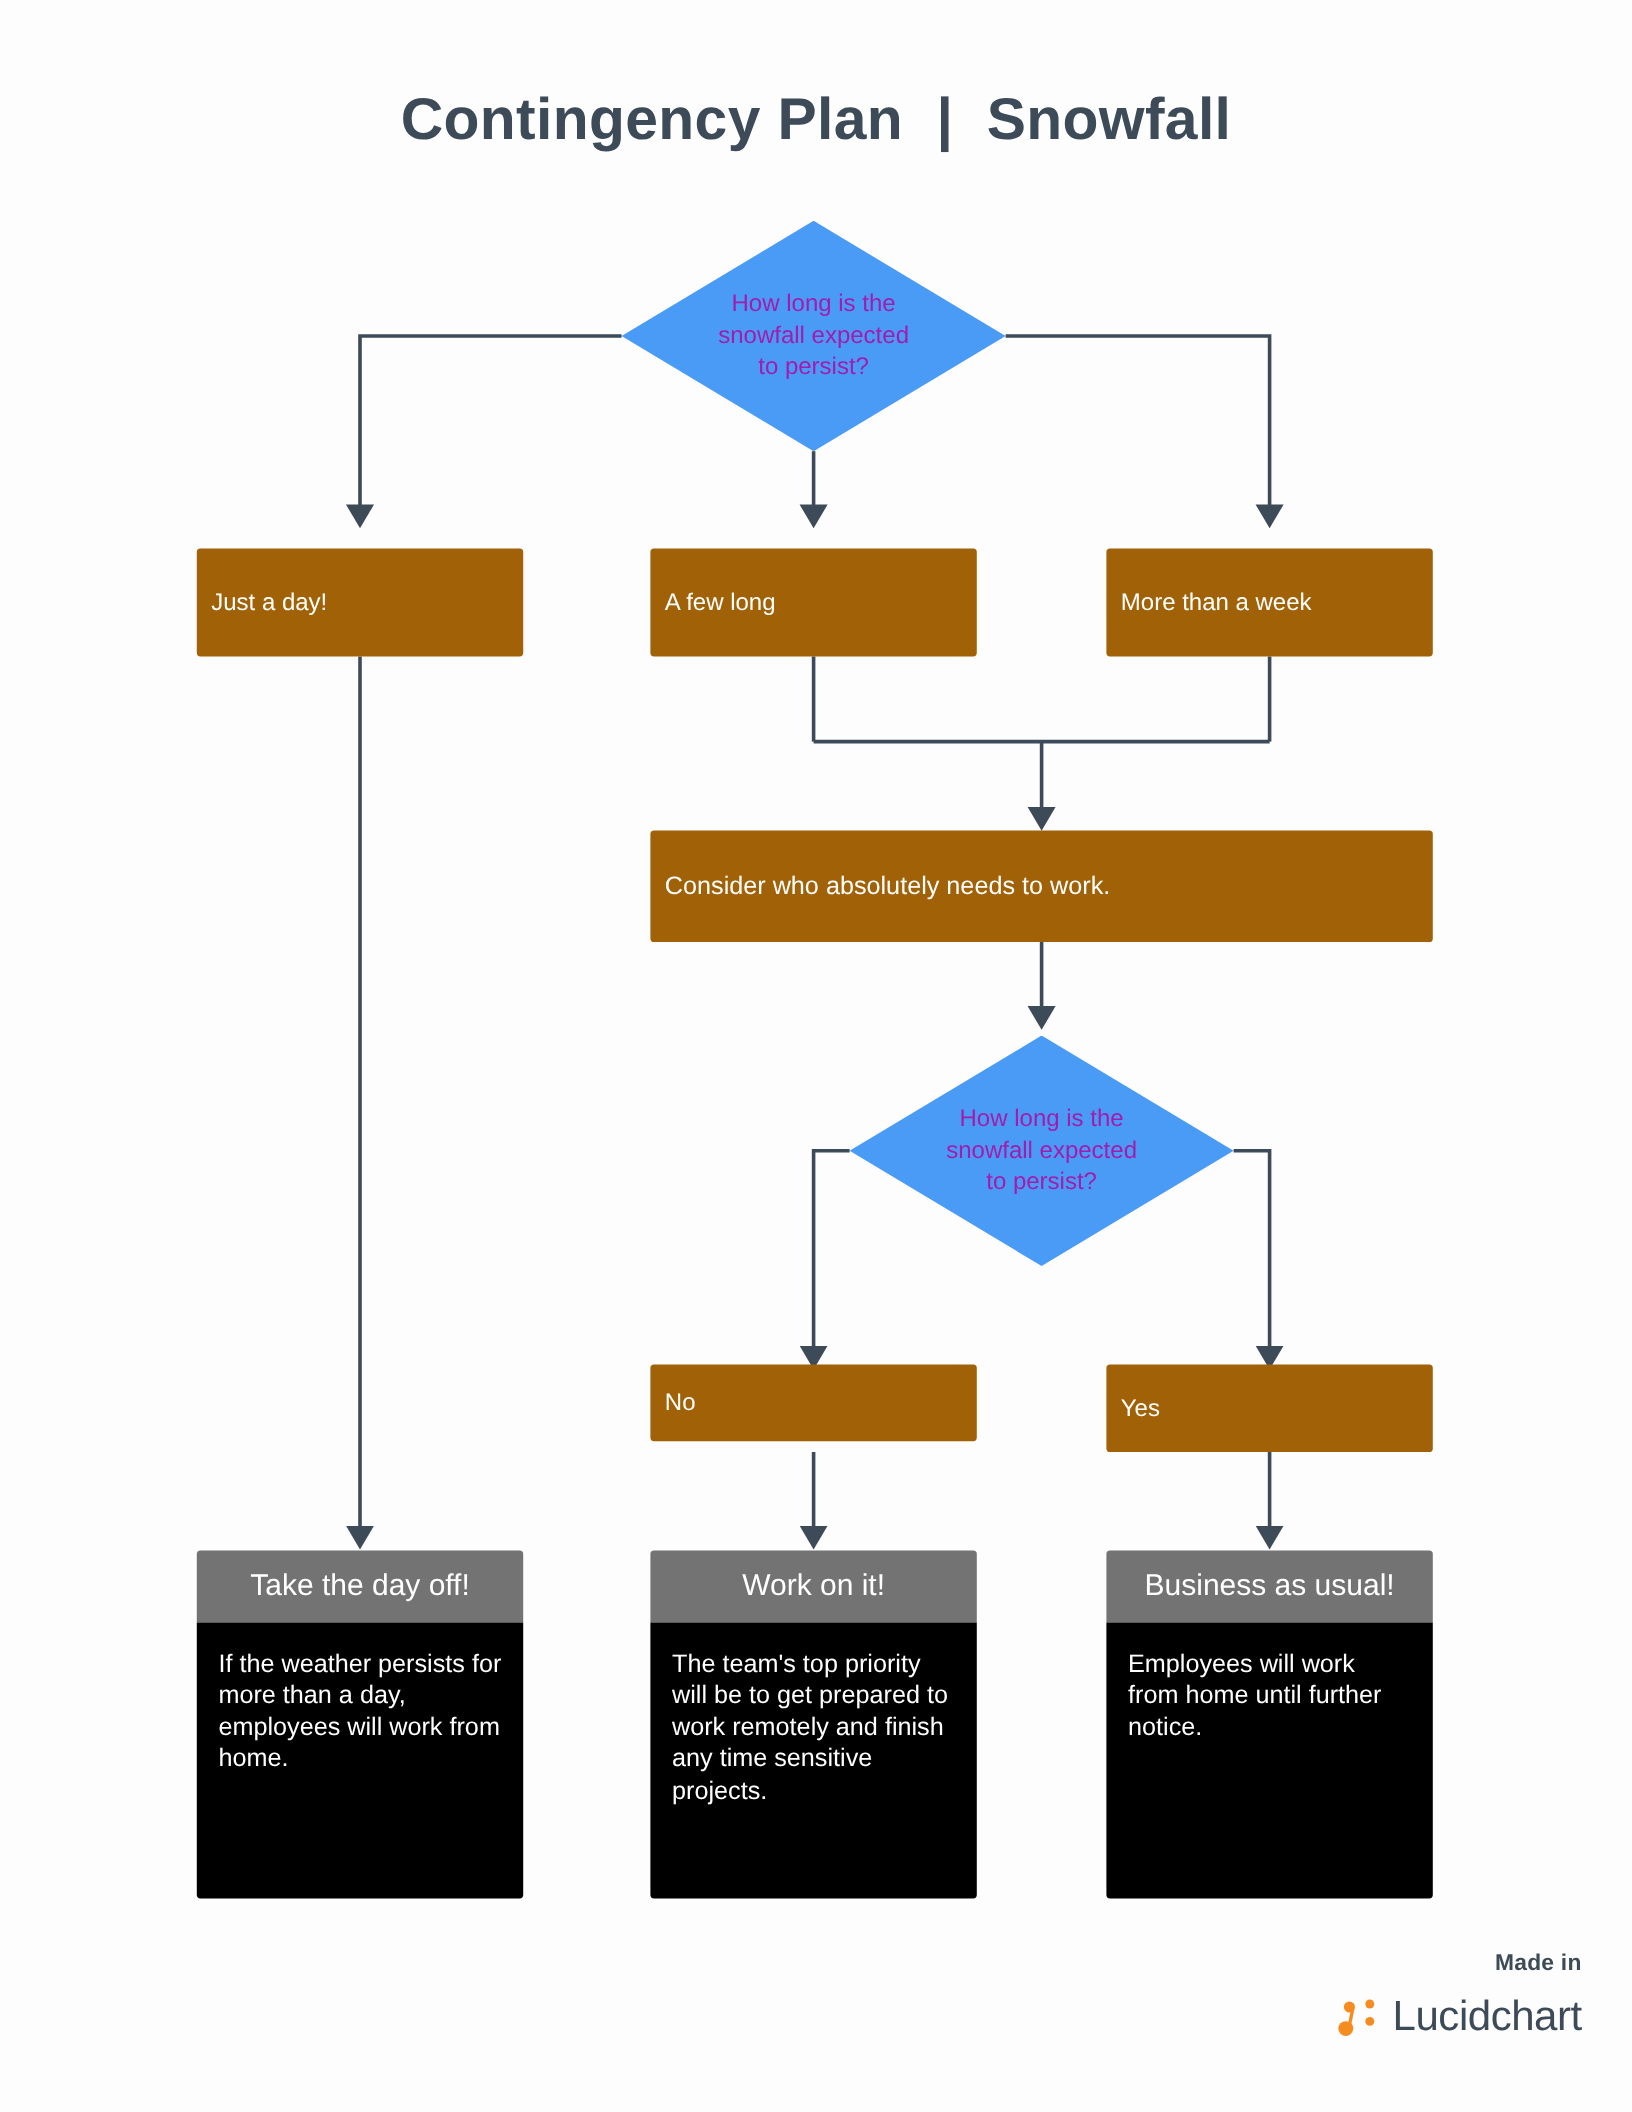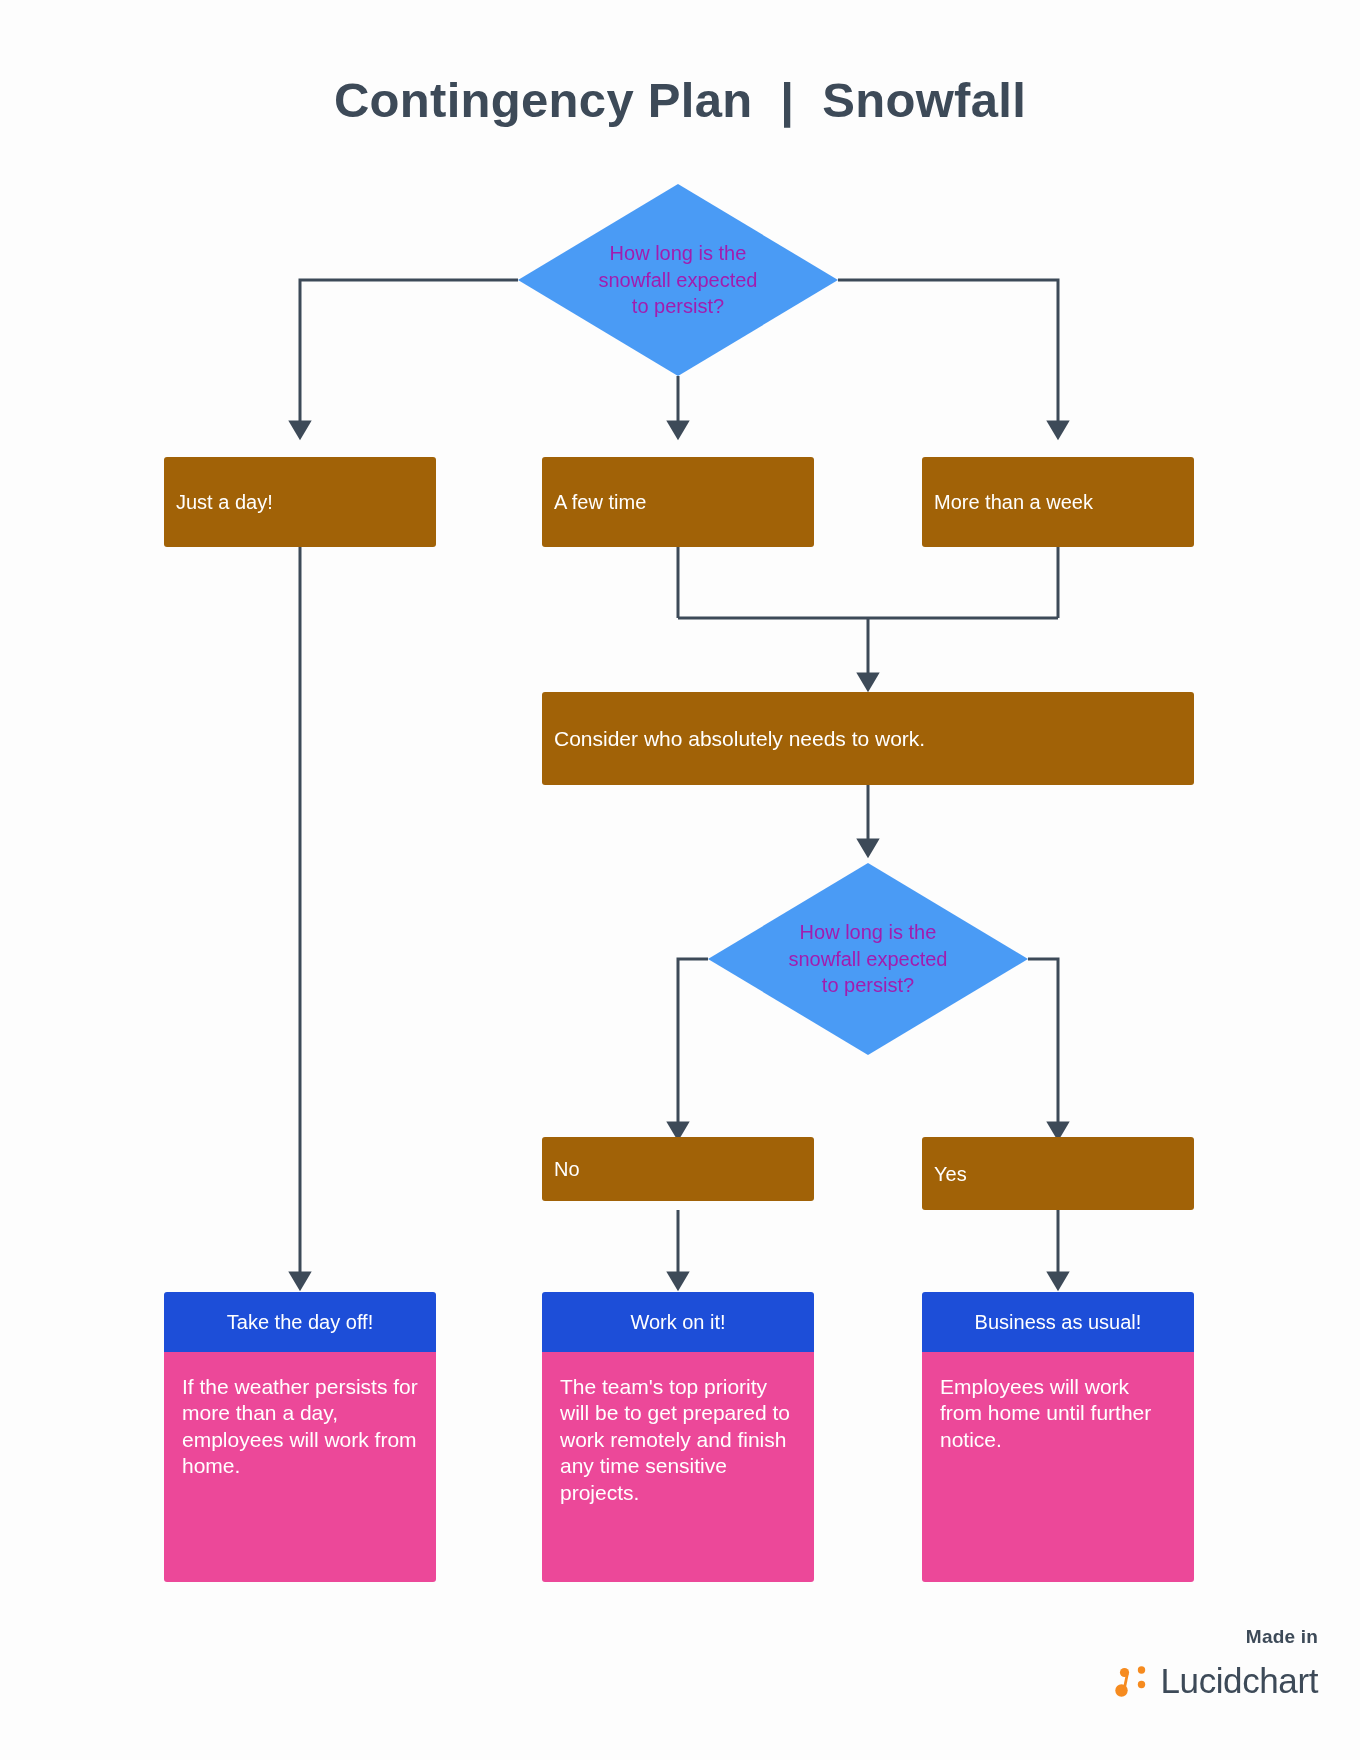--- a/index.html
+++ b/index.html
@@ -59,32 +59,32 @@
   .diamond .dtext{
     position:absolute;left:0;top:0;width:100%;height:100%;
     display:flex;align-items:center;justify-content:center;
     color:#a21caf;font-size:20px;line-height:1.32;text-align:center;
     white-space:pre-line;
   }
 
   
   .card{position:absolute;}
   .card .card-head{
-    background:#1d4ed8;
+    background:#737373;
     color:#FFFFFF;
-    font-size:20px;
+    font-size:25px;
     line-height:1.25;
     display:flex;align-items:center;justify-content:center;
     text-align:center;
     border-radius:3px 3px 0 0;
     box-sizing:border-box;
     padding:4px 10px;
   }
   .card .card-body{
-    background:#ec4899;
+    background:#000000;
     color:#FFFFFF;
     font-size:21px;
     line-height:1.26;
     box-sizing:border-box;
     padding:22px 18px 16px 18px;
     border-radius:0 0 3px 3px;
   }
 
   
   .madein{
@@ -150,21 +150,21 @@
     <div class="dtext">How long is the
 snowfall expected
 to persist?</div>
   </div>
 
   <div class="node" style="left:164px;top:457px;width:272px;height:90px;">
     <span>Just a day!</span>
   </div>
 
   <div class="node" style="left:542px;top:457px;width:272px;height:90px;">
-    <span>A few time</span>
+    <span>A few long</span>
   </div>
 
   <div class="node" style="left:922px;top:457px;width:272px;height:90px;">
     <span>More than a week</span>
   </div>
 
   <div class="node wide" style="left:542px;top:692px;width:652px;height:93px;">
     <span>Consider who absolutely needs to work.</span>
   </div>
 

